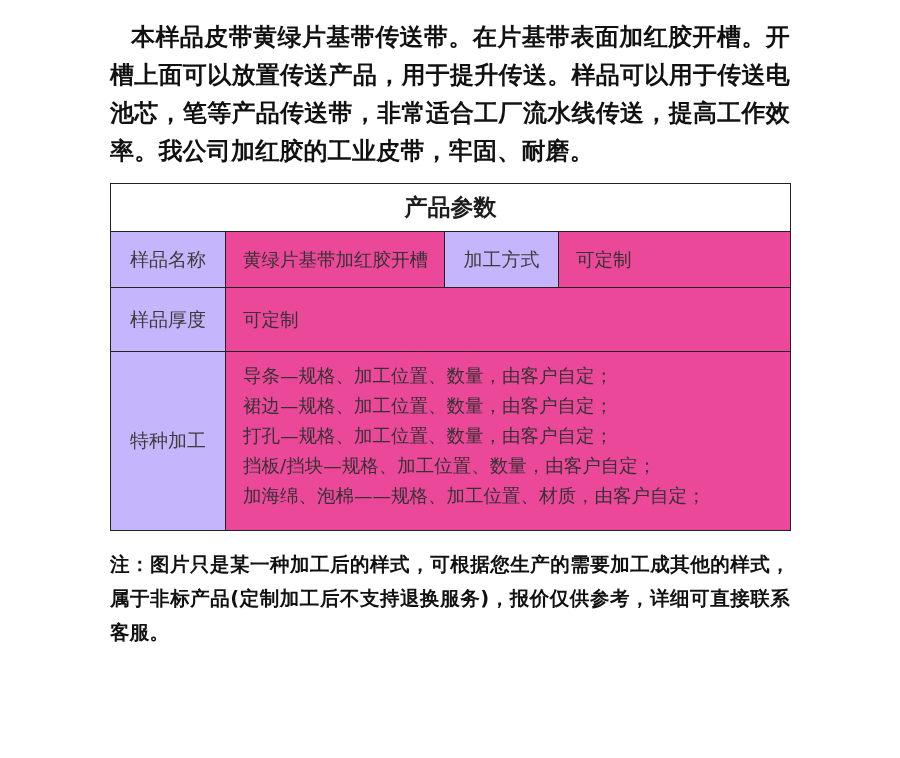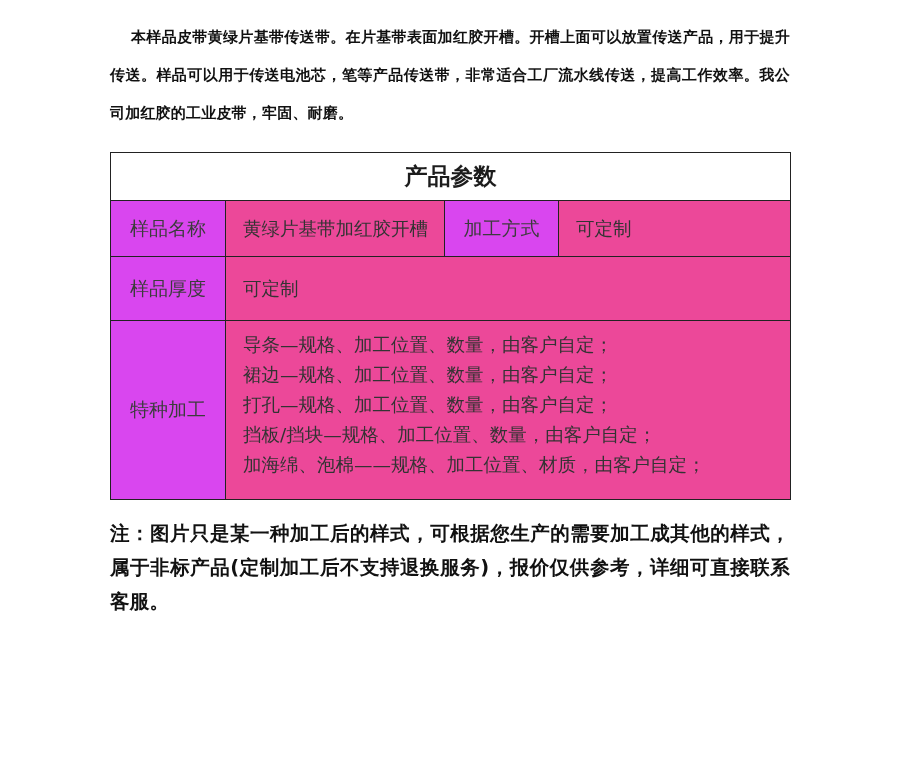--- a/index.html
+++ b/index.html
@@ -15,50 +15,50 @@
     overflow: hidden;
   }
   .page {
     width: 680px;
     margin: 0 auto;
     padding-top: 18px;
     color: #111;
   }
   .intro {
     margin: 0;
-    font-size: 15px;
+    font-size: 24px;
     line-height: 38px;
     font-weight: bold;
     color: #111;
     text-align: justify;
     text-indent: 21px;
     letter-spacing: 0.2px;
   }
   table.params {
     border-collapse: collapse;
     table-layout: fixed;
     width: 680px;
-    margin-top: 20px;
+    margin-top: 13px;
   }
   table.params th,
   table.params td {
     border: 1px solid #222;
     overflow: hidden;
   }
   th.title-cell {
     height: 48px;
     font-size: 23px;
     font-weight: bold;
     color: #1c1c1c;
     text-align: center;
     vertical-align: middle;
     background: #ffffff;
   }
   td.lbl {
-    background: #d946ef;
+    background: #c4b5fd;
     text-align: center;
     vertical-align: middle;
     font-size: 19px;
     color: #3c3c3c;
     font-weight: normal;
   }
   td.val {
     background: #ec4899;
     font-size: 18.5px;
     color: #333;

